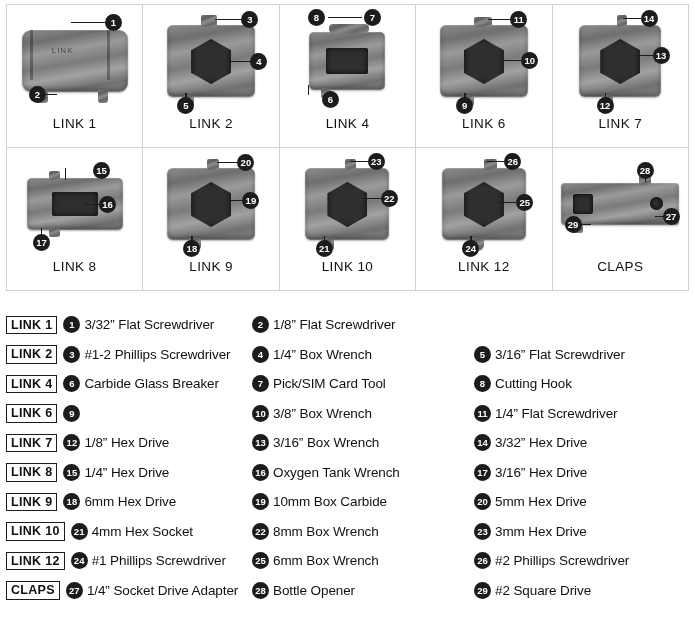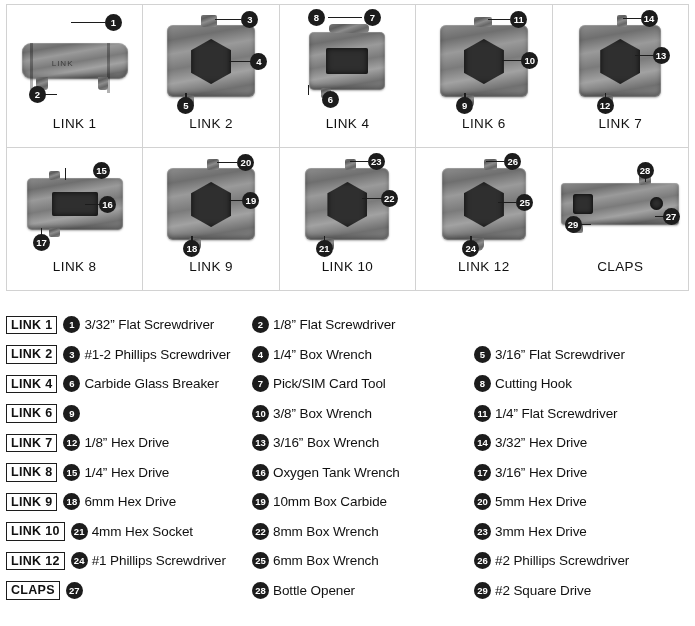--- a/index.html
+++ b/index.html
@@ -87,21 +87,21 @@
                 inset 0 -3px 5px rgba(0,0,0,.35),
                 0 1px 2px rgba(0,0,0,.3);
   }
   .metal-d {
     background:
       linear-gradient(160deg, #7a7a7a 0%, #5e5e5e 25%, #8c8c8c 48%,
                       #676767 72%, #909090 100%);
   }
 
   
-  .l1 { width: 106px; height: 36px; border-radius: 9px; }
+  .l1 { width: 106px; height: 62px; border-radius: 9px; }
   .l1 .notch {
     position: absolute; background: rgba(0,0,0,.30);
   }
   .l1 .tab {
     position: absolute; width: 12px; height: 13px; bottom: -11px; left: 14px;
     border-radius: 0 0 3px 3px;
   }
   .l1 .tab2 { left: auto; right: 20px; width: 10px; }
   .l1 .etch {
     position: absolute; left: 30px; top: 16px;
@@ -487,20 +487,21 @@
       <div class="lcell">
         <span class="num">26</span>
         <span class="txt">#2 Phillips Screwdriver</span>
       </div>
     </div>
 
     <div class="lrow">
       <div class="lcell">
         <span class="tag">CLAPS</span>
         <span class="num">27</span>
+        <span class="txt">1/4” Socket Drive Adapter</span>
       </div>
       <div class="lcell">
         <span class="num">28</span>
         <span class="txt">Bottle Opener</span>
       </div>
       <div class="lcell">
         <span class="num">29</span>
         <span class="txt">#2 Square Drive</span>
       </div>
     </div>

